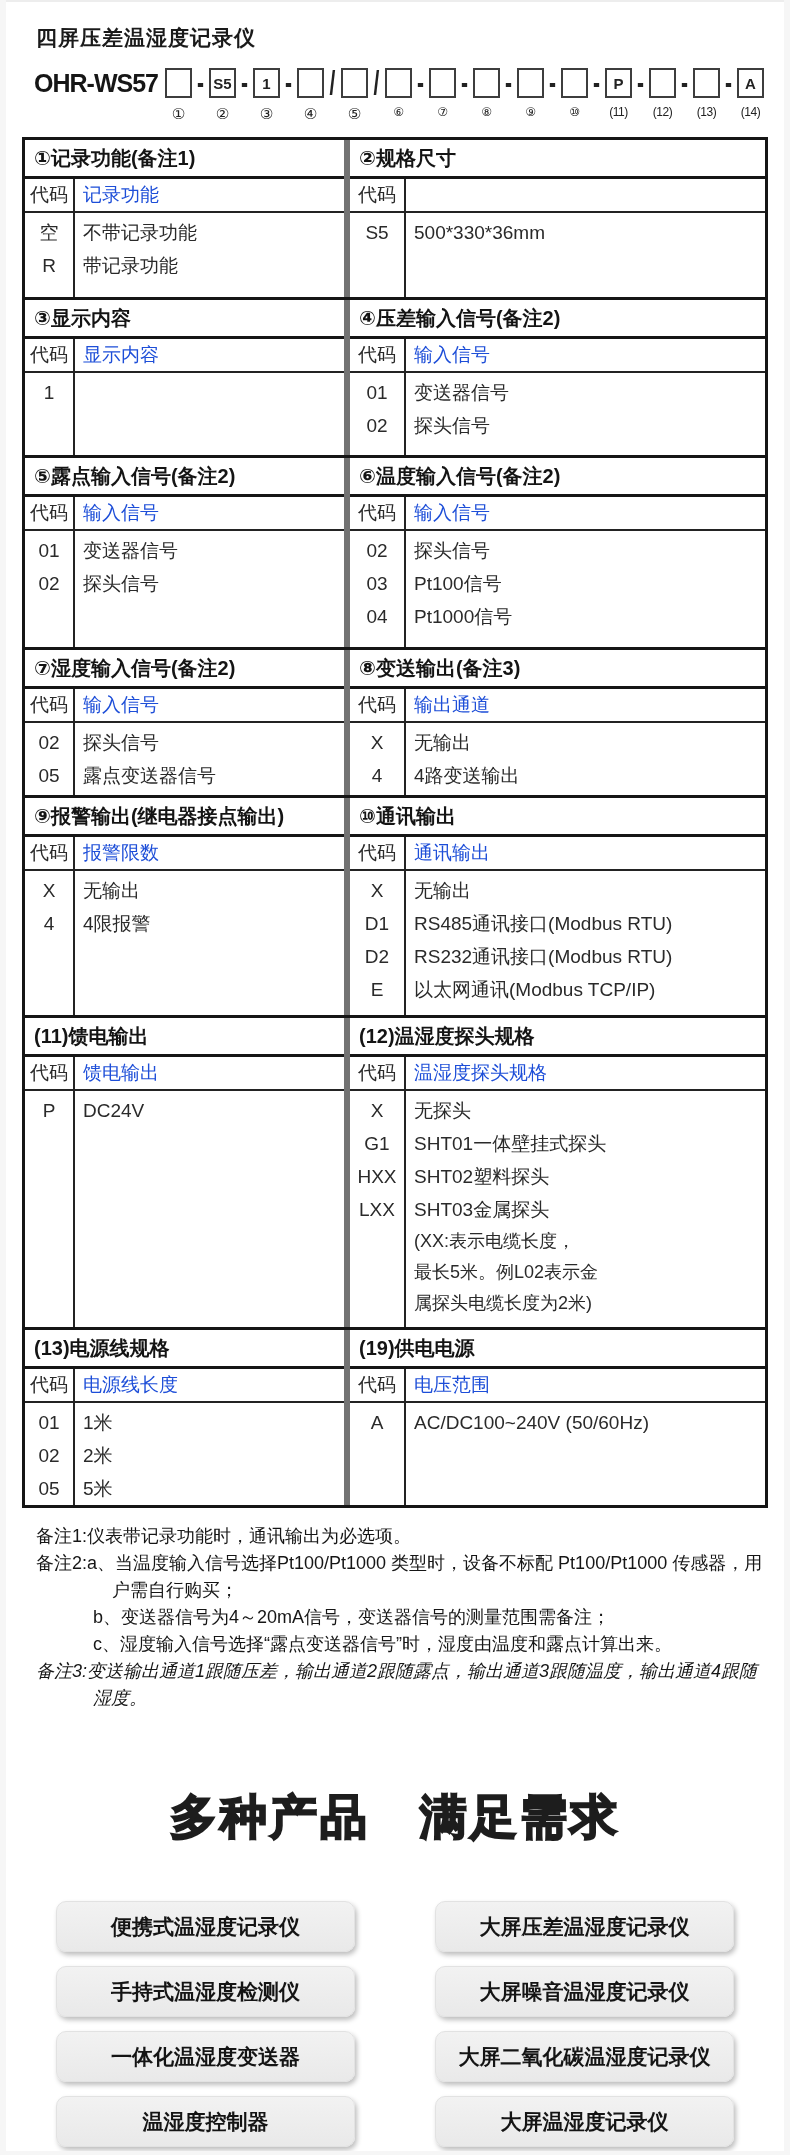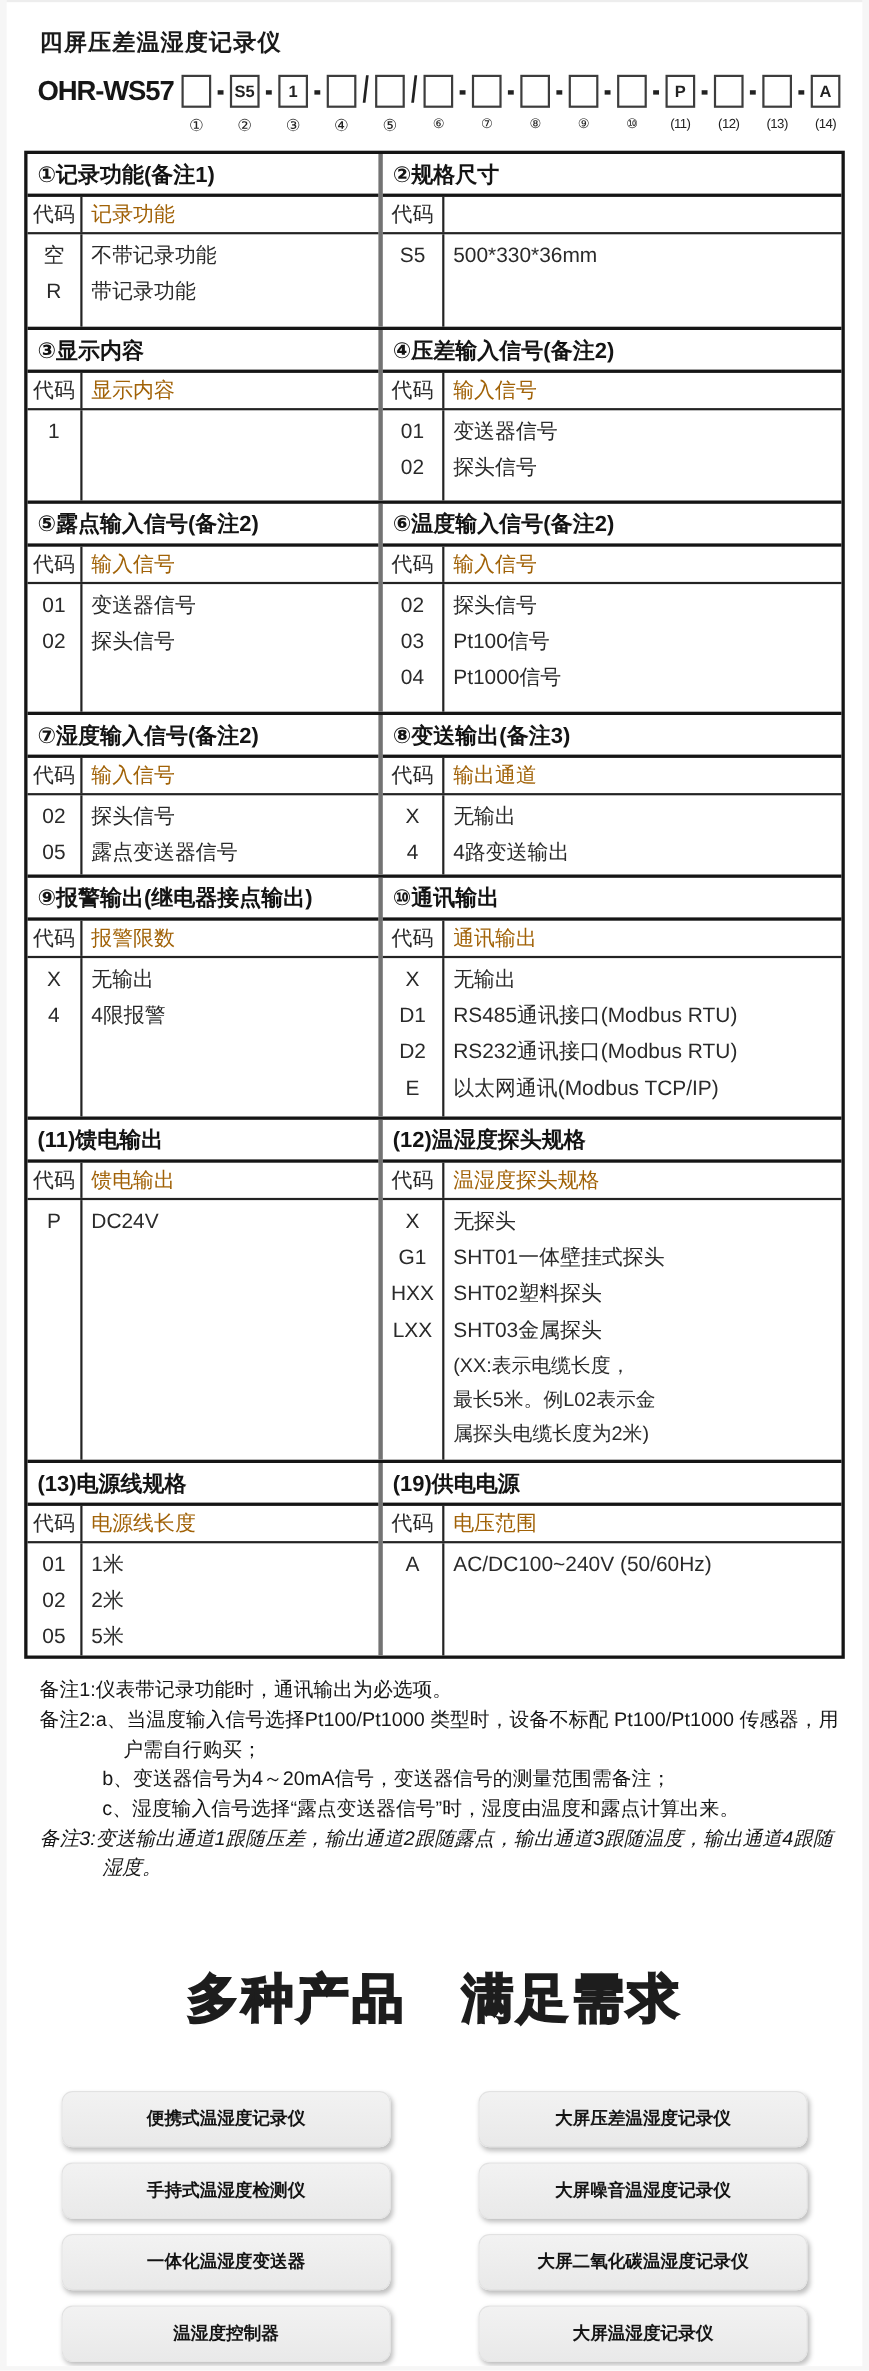--- a/index.html
+++ b/index.html
@@ -21,26 +21,26 @@
           font-size:15px; font-weight:700; color:#222; background:#fff; }
   .mnum { margin-top:7px; font-size:15px; color:#222; white-space:nowrap; }
   .model-row .pos:nth-child(n+12) .mnum { font-size:12px; letter-spacing:-0.5px; }
   .sep { height:30px; display:flex; align-items:center; justify-content:center; width:11px;
          font-weight:900; font-size:21px; color:#222; transform:scaleY(1.6); }
   
   .spec-table { margin:14px 16px 0 16px; border:3px solid #151515; }
   .band { display:flex; align-items:stretch; border-top:3px solid #151515; }
   .band:first-child { border-top:none; }
   .half { display:flex; flex-direction:column; }
-  .half.left  { width:319px; flex:none; border-right:4px solid #737373; }
+  .half.left  { width:319px; flex:none; border-right:6px solid #737373; }
   .half.right { flex:1; min-width:0; }
   .sec-title { font-size:20px; font-weight:700; color:#141414; padding:5px 6px 4px 9px; border-bottom:3px solid #151515; white-space:nowrap; overflow:hidden; }
   .sec-header { display:flex; border-bottom:2px solid #232323; }
   .code-h { width:48px; flex:none; border-right:2px solid #232323; text-align:center; font-size:19px; color:#2a2a2a; padding:3px 0; }
-  .desc-h { flex:1; font-size:19px; color:#a16207; padding:3px 8px; white-space:nowrap; overflow:hidden; }
+  .desc-h { flex:1; font-size:19px; color:#1d4ed8; padding:3px 8px; white-space:nowrap; overflow:hidden; }
   .right .code-h, .right .code-col { width:54px; }
   .sec-body { display:flex; flex:1; }
   .code-col { width:48px; flex:none; border-right:2px solid #232323; text-align:center; padding-top:3px; }
   .desc-col { flex:1; min-width:0; padding:3px 0 0 8px; }
   .code, .desc { font-size:19px; line-height:33px; color:#2a2a2a; white-space:nowrap; }
   .tnote { font-size:18px; line-height:31px; color:#2a2a2a; white-space:pre-line; }
   .b1 .sec-body { min-height:84px; }
   .b2 .sec-body { min-height:82px; }
   .b3 .sec-body { min-height:116px; }
   .b4 .sec-body { min-height:72px; }
@@ -52,21 +52,21 @@
   .note-hang-a { padding-left:76px; text-indent:-76px; }
   .note-sub    { padding-left:57px; }
   .note-hang-3 { padding-left:57px; text-indent:-57px;font-style:italic; }
   
   .footer-heading { margin-top:74px; display:flex; justify-content:center; gap:50px;
                     font-size:47px; font-weight:900; color:#1d1d1d; letter-spacing:3px;
                     -webkit-text-stroke:2px #1d1d1d; }
   .btn-grid { margin:52px auto 0; width:678px; display:flex; gap:80px; }
   .btn-col { display:flex; flex-direction:column; gap:14px; width:299px; flex:none; }
   .p-btn { height:49px; background:linear-gradient(#f2f2f2,#e9e9e9); border:1px solid #e2e2e2; border-radius:10px;
-           display:flex; align-items:center; justify-content:center; font-size:16px; font-weight:700; color:#141414;
+           display:flex; align-items:center; justify-content:center; font-size:21px; font-weight:700; color:#141414;
            box-shadow:2px 3px 5px rgba(0,0,0,0.26); cursor:pointer; white-space:nowrap; }
 </style>
 </head>
 <body>
 
 <div class="page">
 
   <div class="page-title">四屏压差温湿度记录仪</div>
 
   <div class="model-row">

